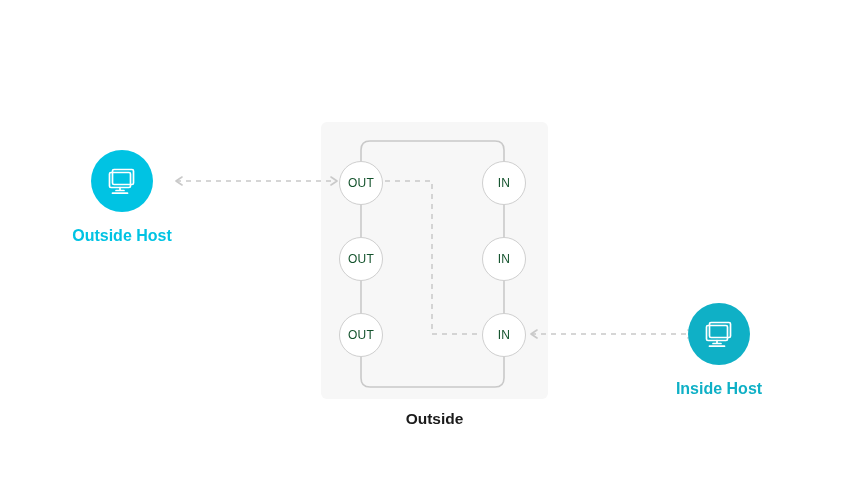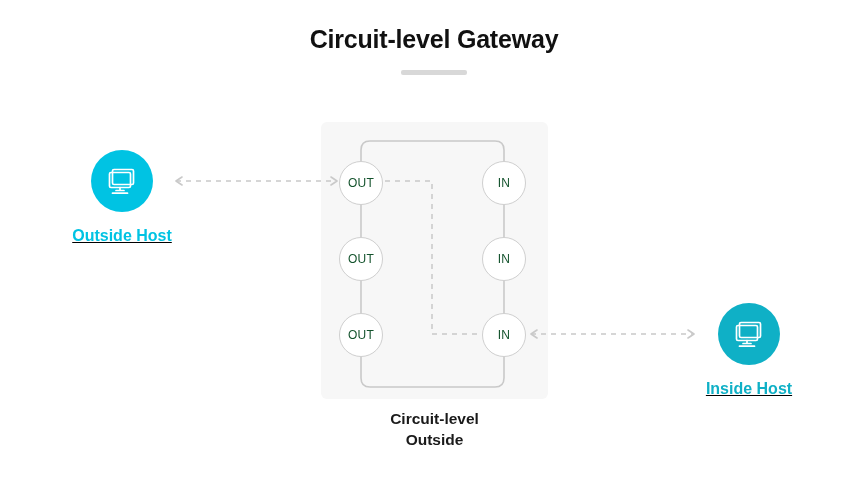--- a/index.html
+++ b/index.html
@@ -86,21 +86,20 @@
     font-size: 12px;
     color: #14532d;
     letter-spacing: 0.3px;
     line-height: 1;
   }
 
   
   .host {
     position: absolute;
     text-align: center;
-    text-decoration: underline;
   }
   .host-circle {
     width: 62px;
     height: 62px;
     border-radius: 50%;
     margin: 0 auto;
     display: flex;
     align-items: center;
     justify-content: center;
   }
@@ -123,24 +122,20 @@
     font-weight: bold;
     color: #1a1a1a;
     line-height: 1.35;
   }
 </style>
 </head>
 <body>
 
 <div id="canvas">
 
-  <div class="title-block">
-    <div class="page-title">Circuit-level Gateway</div>
-    <div class="title-rule"></div>
-  </div>
 
   <div class="gateway-panel"></div>
 
   <svg id="wires" viewBox="0 0 868 488">
     <defs>
       <marker id="ah-right" markerWidth="10" markerHeight="10" refX="8" refY="5" orient="auto" markerUnits="userSpaceOnUse">
         <path d="M2,1 L8,5 L2,9" fill="none" stroke="#c9c9c9" stroke-width="1.6" stroke-linecap="round" stroke-linejoin="round"></path>
       </marker>
       <marker id="ah-left" markerWidth="10" markerHeight="10" refX="2" refY="5" orient="auto" markerUnits="userSpaceOnUse">
         <path d="M8,1 L2,5 L8,9" fill="none" stroke="#c9c9c9" stroke-width="1.6" stroke-linecap="round" stroke-linejoin="round"></path>
@@ -187,30 +182,29 @@
       <svg width="34" height="34" viewBox="0 0 34 34">
         <rect x="7.5" y="5.5" width="21" height="15" rx="1.5" fill="none" stroke="#ffffff" stroke-width="1.7"></rect>
         <rect x="4.5" y="8.5" width="21" height="15" rx="1.5" fill="none" stroke="#ffffff" stroke-width="1.7"></rect>
         <path d="M15,23.5 L15,26.5 M11,26.5 L19,26.5" stroke="#ffffff" stroke-width="1.7" stroke-linecap="round"></path>
         <path d="M7.5,29.2 L22.5,29.2" stroke="#ffffff" stroke-width="1.7" stroke-linecap="round"></path>
       </svg>
     </div>
     <div class="host-label" style="color:#00c3e3;">Outside Host</div>
   </div>
 
-  <div class="host" style="left:659px; top:303px; width:180px;">
+  <div class="host" style="left:629px; top:303px; width:180px;">
     <div class="host-circle" style="background:#0fb0c6;">
       <svg width="34" height="34" viewBox="0 0 34 34">
         <rect x="7.5" y="5.5" width="21" height="15" rx="1.5" fill="none" stroke="#ffffff" stroke-width="1.7"></rect>
         <rect x="4.5" y="8.5" width="21" height="15" rx="1.5" fill="none" stroke="#ffffff" stroke-width="1.7"></rect>
         <path d="M15,23.5 L15,26.5 M11,26.5 L19,26.5" stroke="#ffffff" stroke-width="1.7" stroke-linecap="round"></path>
         <path d="M7.5,29.2 L22.5,29.2" stroke="#ffffff" stroke-width="1.7" stroke-linecap="round"></path>
       </svg>
     </div>
     <div class="host-label" style="color:#0fb0c6;">Inside Host</div>
   </div>
 
   <div class="panel-caption">
-    <div>Circuit-level</div>
     <div>Outside</div>
   </div>
 
 </div>
 
 </body></html>

